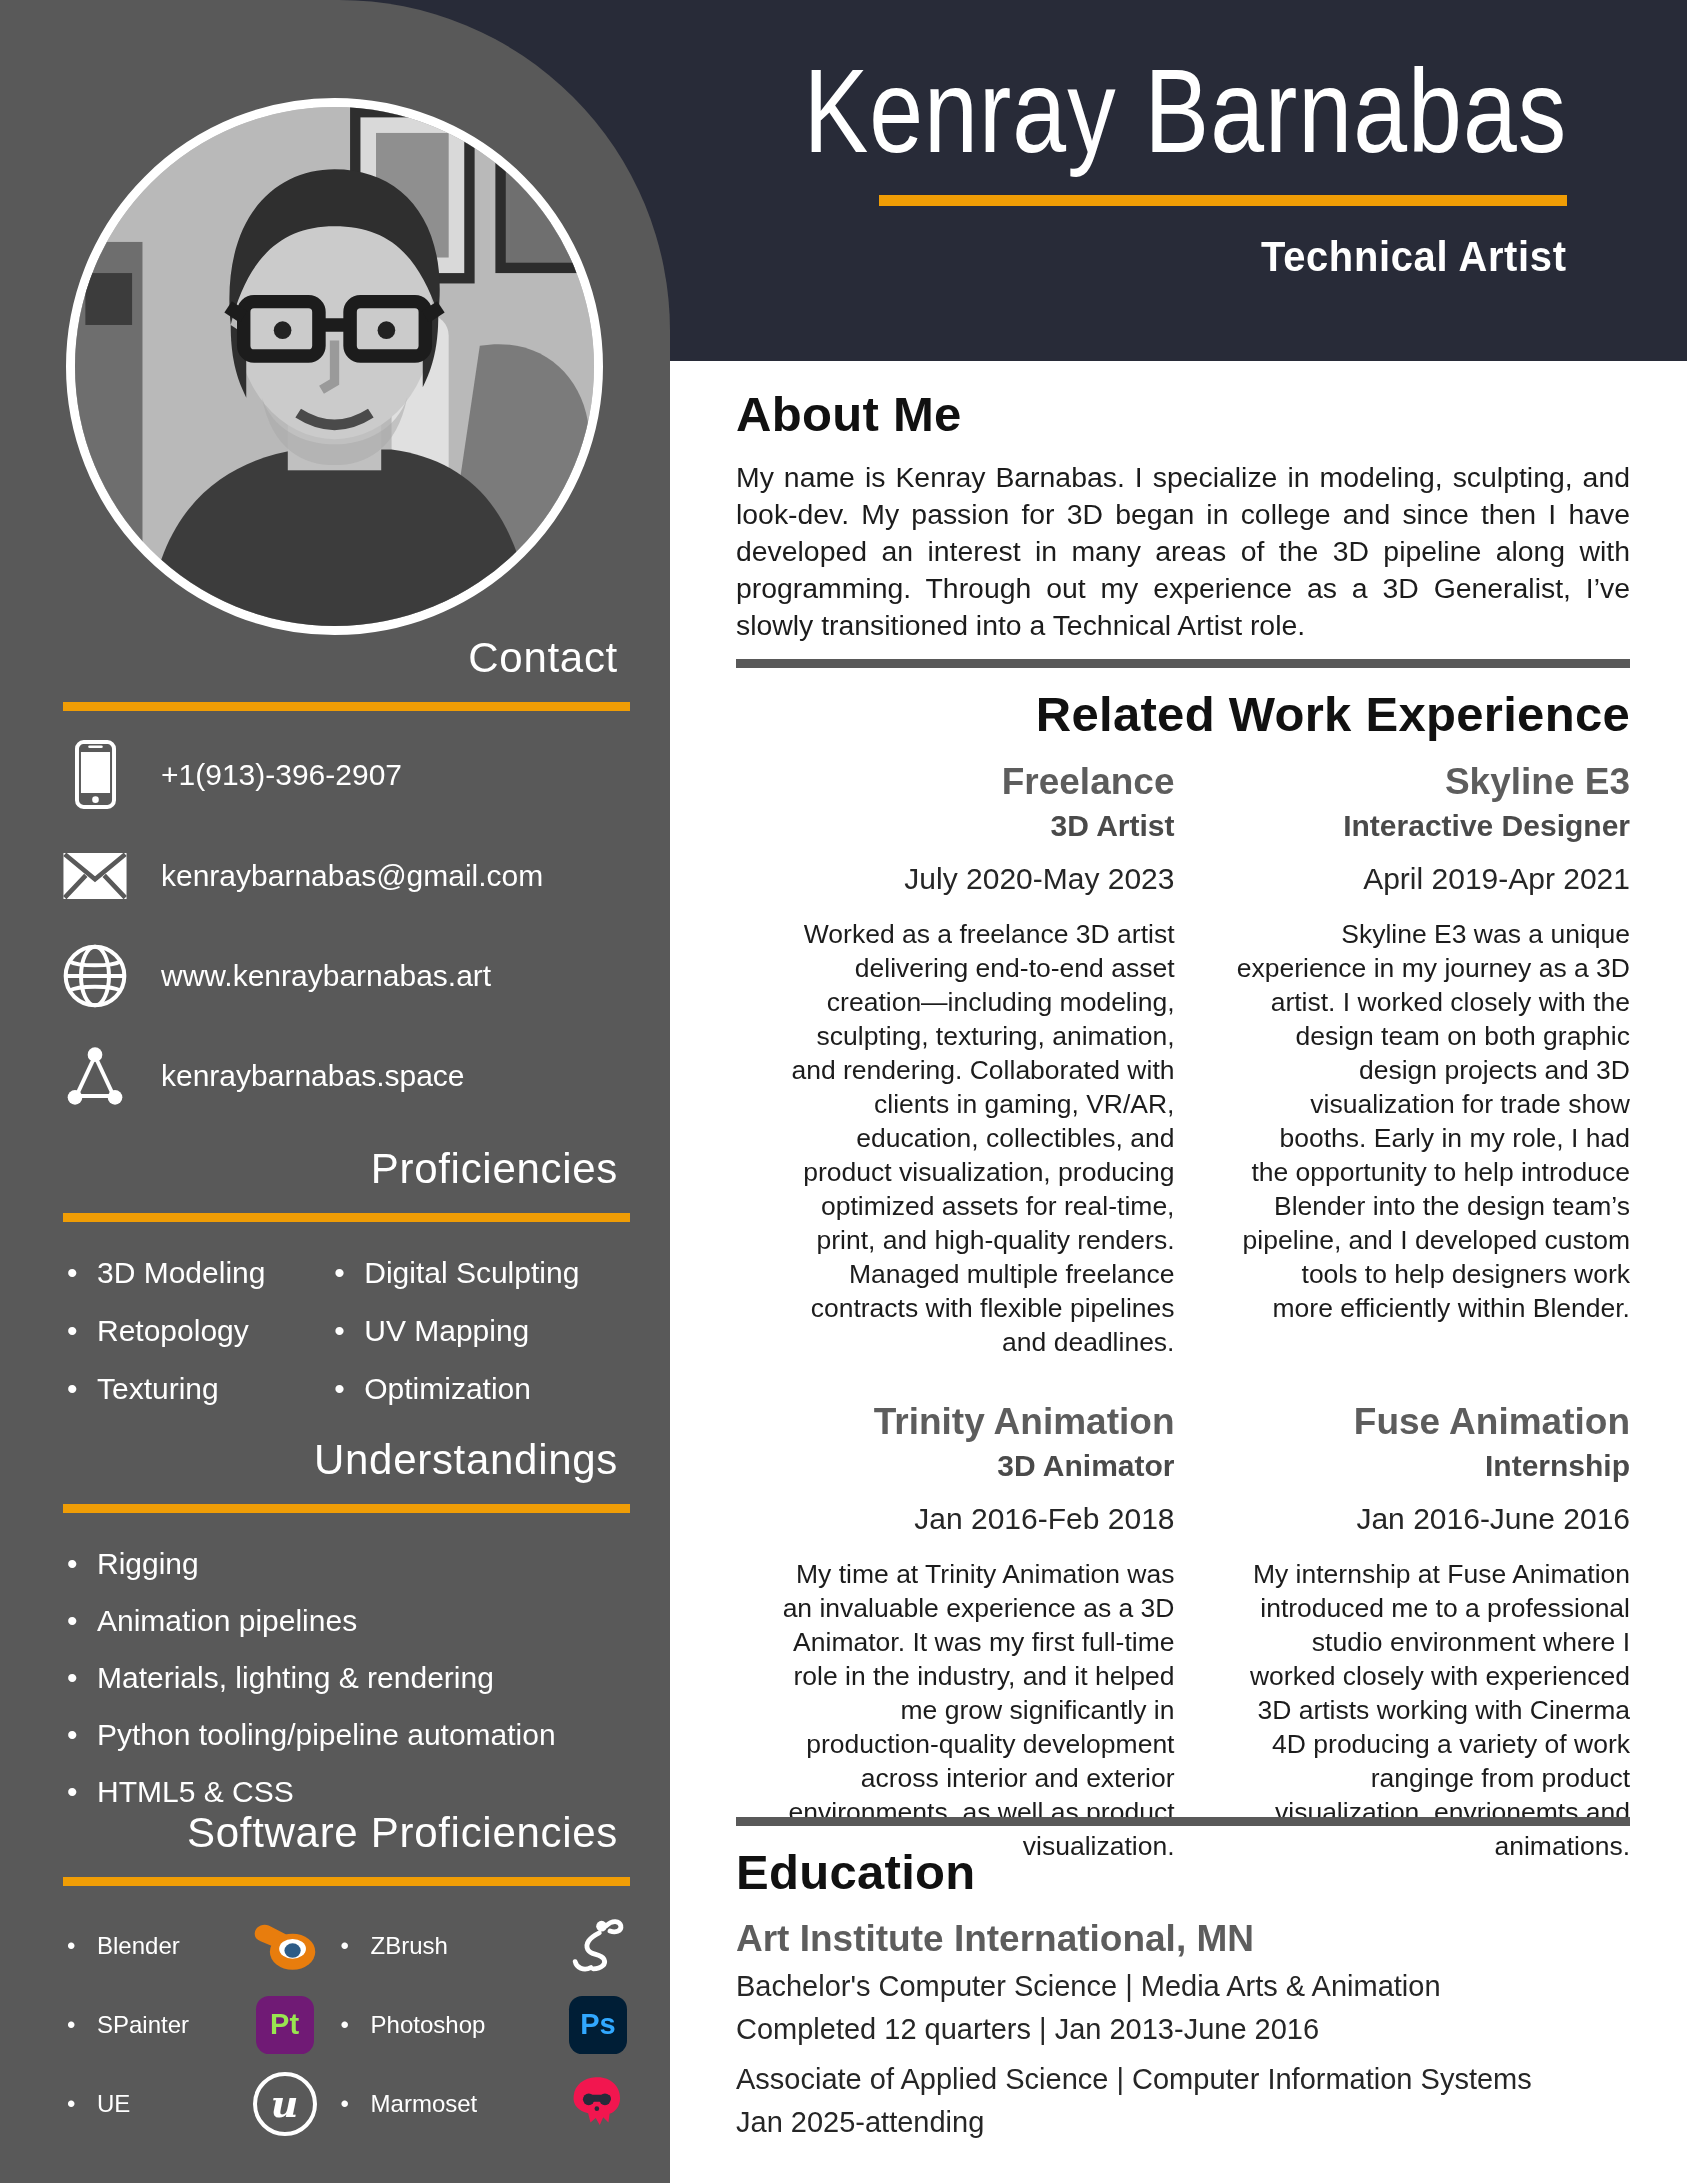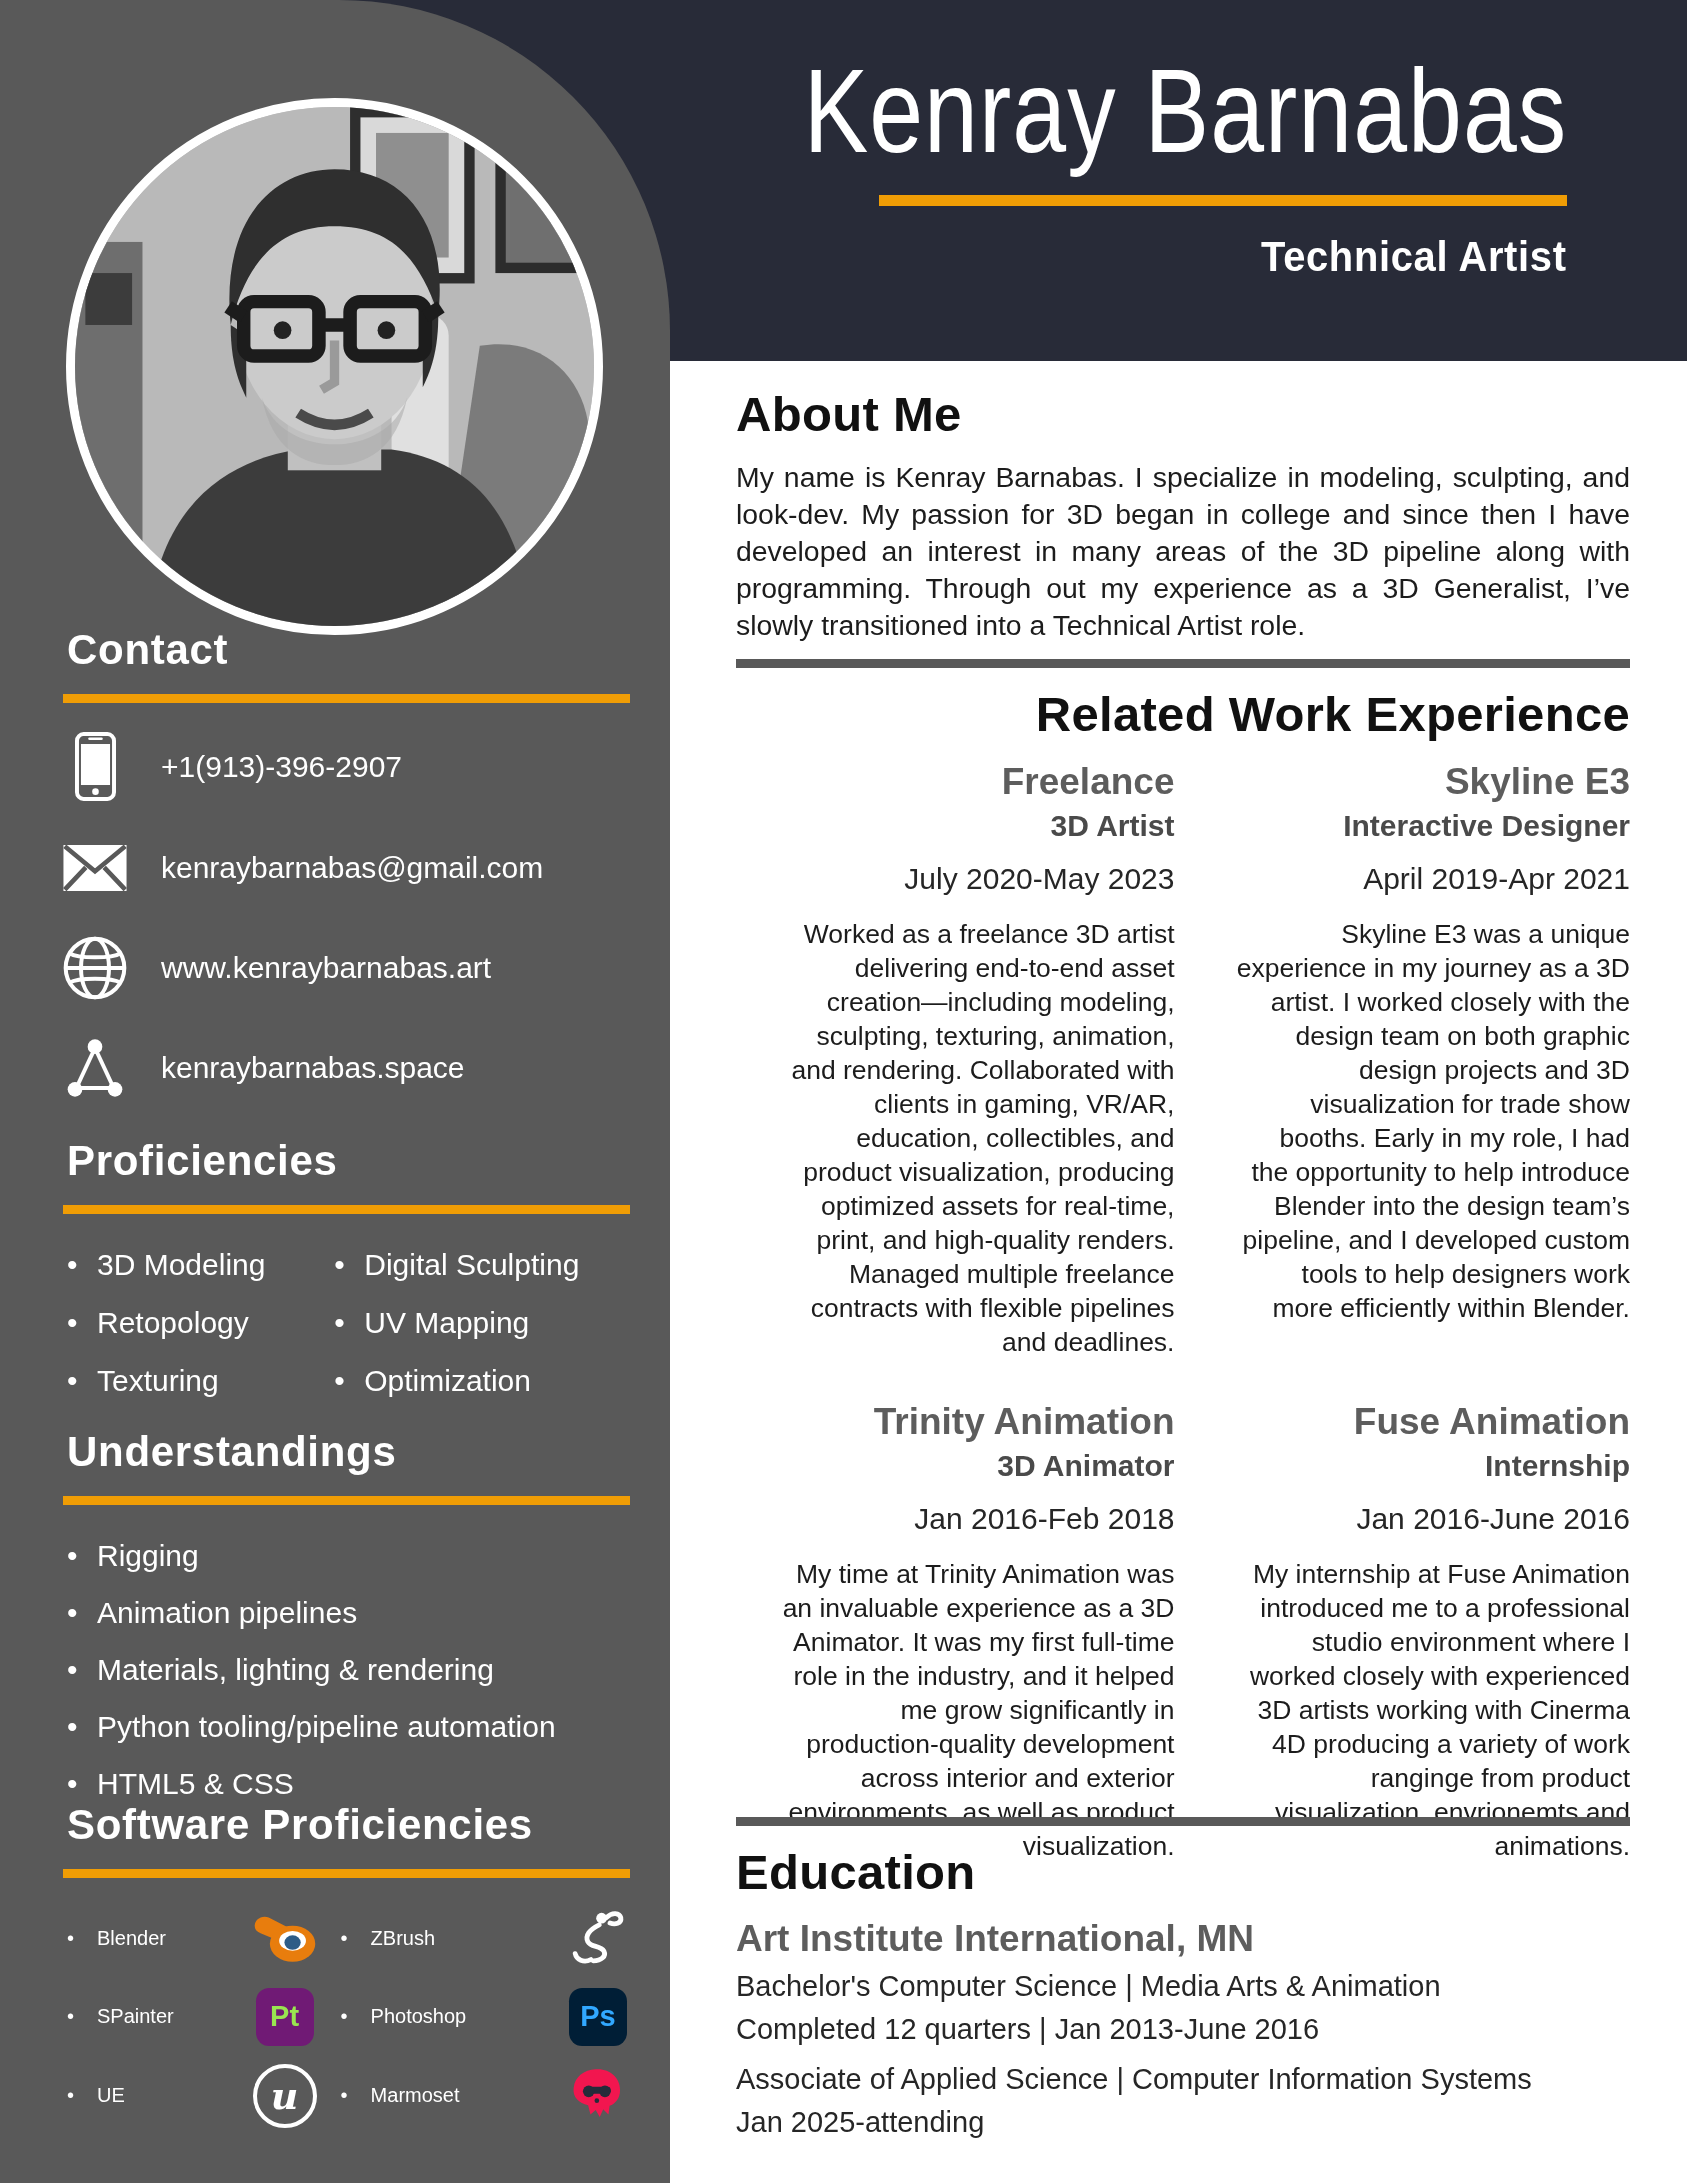--- a/index.html
+++ b/index.html
@@ -20,38 +20,38 @@
   .sidebar{
     position:absolute;top:0;left:0;width:670px;height:2183px;background:#595959;
     border-top-right-radius:331px;
   }
   .photo-ring{
     position:absolute;top:98px;left:66px;width:519px;height:519px;border-radius:50%;
     border:9.3px solid #fff;overflow:hidden;background:#bdbdbd;
   }
   .photo-ring svg{display:block;width:100%;height:100%;}
   .side-sec{position:absolute;left:63px;right:40px;color:#fff;}
-  .side-sec h2{font-size:42px;font-weight:700;margin:4px;line-height:1.12;letter-spacing:0.7px;}
+  .side-sec h2{font-size:42px;font-weight:400;margin:12px;line-height:1.12;letter-spacing:0.7px;text-align:right;}
   .accent-rule{height:9.3px;background:#F09D05;margin-top:21px;}
   .sec-contact{top:622px;}
   .sec-prof{top:1133px;}
   .sec-under{top:1424px;}
   .sec-soft{top:1797px;}
   .contact-list{margin-top:29px;}
   .contact-row{display:flex;align-items:center;gap:34px;margin-bottom:34px;min-height:66px;}
   .contact-row .cicon{flex:0 0 64px;display:flex;justify-content:center;}
   .contact-row .ctext{font-size:30px;}
   .bullet-item{position:relative;padding-left:34px;font-size:30px;line-height:41px;}
   .bullet-item::before{content:"•";position:absolute;left:4px;}
   .prof-grid{display:grid;grid-template-columns:1fr 1.18fr;column-gap:13.2px;margin-top:30px;row-gap:17px;}
   .under-list{margin-top:30px;}
   .under-list .bullet-item{margin-bottom:16px;}
   .soft-grid{display:grid;grid-template-columns:1.02fr 1.18fr;column-gap:20px;row-gap:14.6px;margin-top:28px;}
   .soft-row{display:flex;align-items:center;justify-content:space-between;min-height:64px;}
-  .soft-label{position:relative;padding-left:34px;font-size:20px;}
+  .soft-label{position:relative;padding-left:34px;font-size:24px;}
   .soft-label::before{content:"•";position:absolute;left:4px;}
   .badge{width:58px;height:58px;border-radius:13.2px;display:flex;align-items:center;justify-content:center;font-weight:700;font-size:29px;}
   .badge-pt{background:#701a75;color:#99E550;}
   .badge-ps{background:#001E36;color:#31A8FF;}
   .badge-ue{background:transparent;border:4px solid #fff;border-radius:50%;width:56px;height:56px;color:#fff;
     font-family:"DejaVu Serif", serif;font-size:38px;font-weight:700;font-style:italic;}
   .soft-ico{width:64px;height:56px;display:flex;align-items:center;justify-content:center;}
   
   .main{position:absolute;left:736px;top:0;width:894px;height:2183px;color:#1e1e1e;}
   .main h1{font-size:49px;font-weight:700;color:#111;margin:0;line-height:1.1;letter-spacing:0.3px;}

